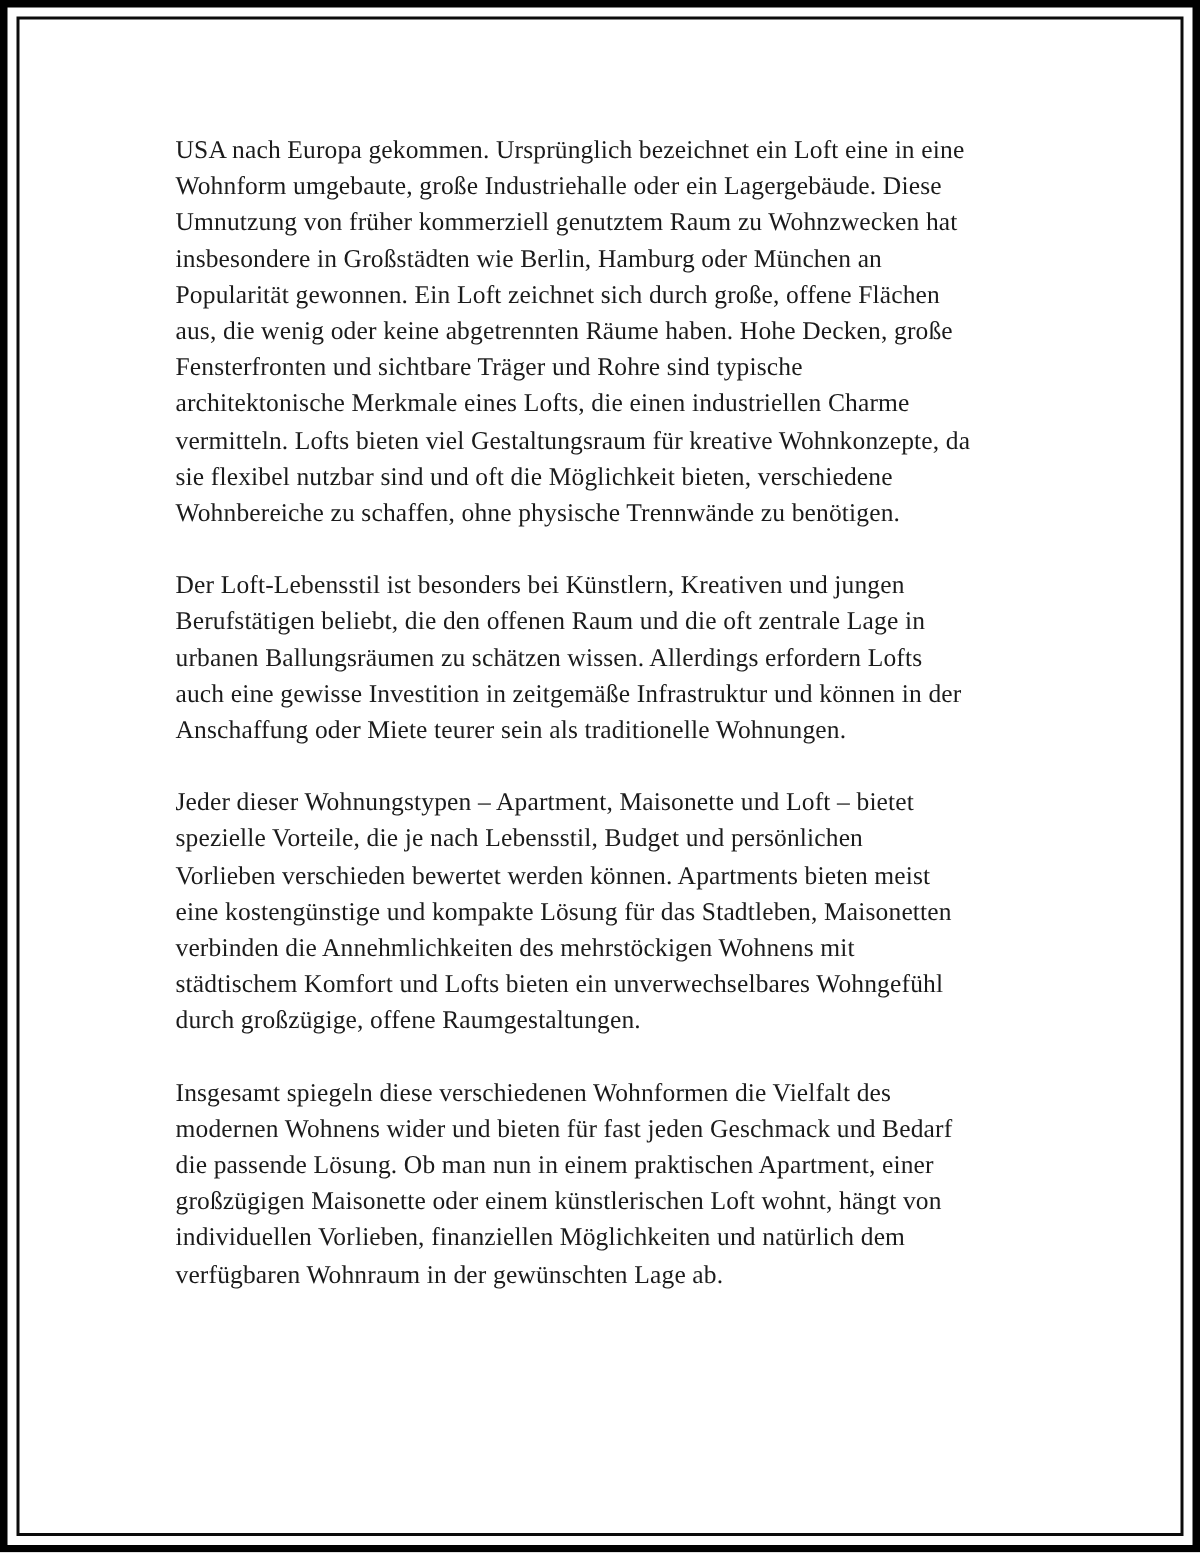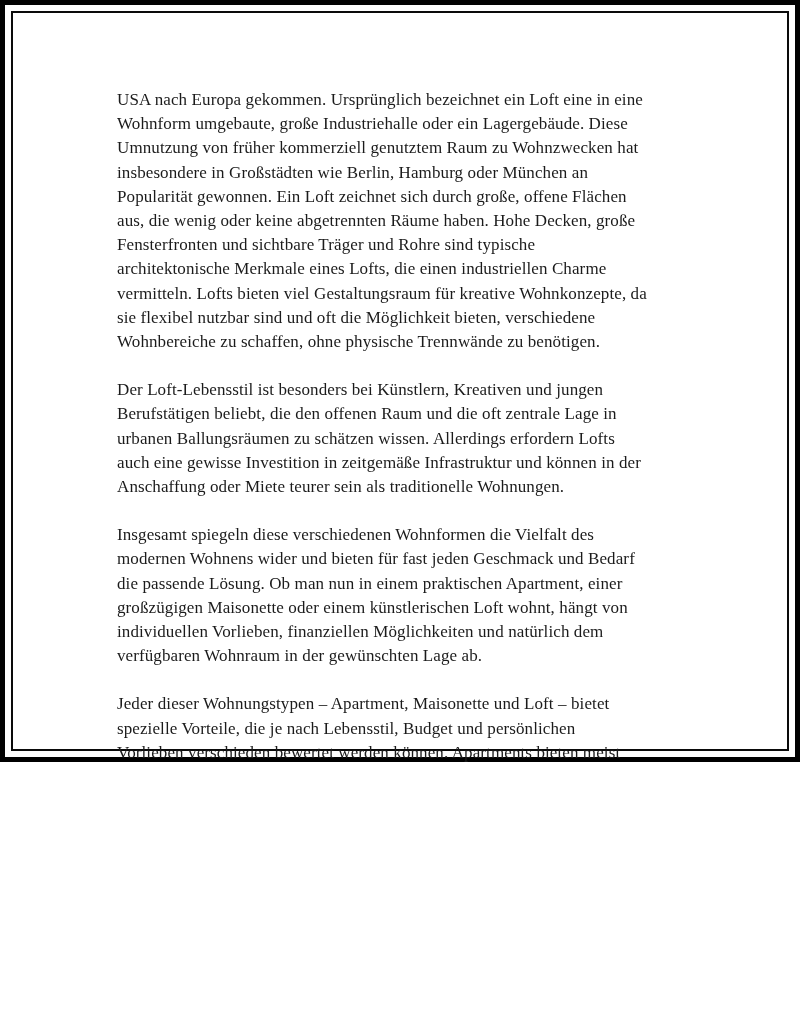--- a/index.html
+++ b/index.html
@@ -3,21 +3,21 @@
 <meta charset="utf-8">
 <style>
   html, body {
     margin: 0;
     padding: 0;
     background: #ffffff;
   }
   .canvas {
     position: relative;
     width: 800px;
-    height: 762px;
+    height: 1035px;
     background: #fdfdfd;
     overflow: hidden;
   }
   .frame-outer {
     position: absolute;
     inset: 0;
     border: 5px solid #000000;
     box-sizing: border-box;
   }
   .frame-inner {
@@ -62,27 +62,27 @@
 Fensterfronten und sichtbare Träger und Rohre sind typische
 architektonische Merkmale eines Lofts, die einen industriellen Charme
 vermitteln. Lofts bieten viel Gestaltungsraum für kreative Wohnkonzepte, da
 sie flexibel nutzbar sind und oft die Möglichkeit bieten, verschiedene
 Wohnbereiche zu schaffen, ohne physische Trennwände zu benötigen.</p>
     <p class="para">Der Loft-Lebensstil ist besonders bei Künstlern, Kreativen und jungen
 Berufstätigen beliebt, die den offenen Raum und die oft zentrale Lage in
 urbanen Ballungsräumen zu schätzen wissen. Allerdings erfordern Lofts
 auch eine gewisse Investition in zeitgemäße Infrastruktur und können in der
 Anschaffung oder Miete teurer sein als traditionelle Wohnungen.</p>
-    <p class="para">Insgesamt spiegeln diese verschiedenen Wohnformen die Vielfalt des
-modernen Wohnens wider und bieten für fast jeden Geschmack und Bedarf
-die passende Lösung. Ob man nun in einem praktischen Apartment, einer
-großzügigen Maisonette oder einem künstlerischen Loft wohnt, hängt von
-individuellen Vorlieben, finanziellen Möglichkeiten und natürlich dem
-verfügbaren Wohnraum in der gewünschten Lage ab.</p>
     <p class="para">Jeder dieser Wohnungstypen – Apartment, Maisonette und Loft – bietet
 spezielle Vorteile, die je nach Lebensstil, Budget und persönlichen
 Vorlieben verschieden bewertet werden können. Apartments bieten meist
 eine kostengünstige und kompakte Lösung für das Stadtleben, Maisonetten
 verbinden die Annehmlichkeiten des mehrstöckigen Wohnens mit
 städtischem Komfort und Lofts bieten ein unverwechselbares Wohngefühl
 durch großzügige, offene Raumgestaltungen.</p>
+    <p class="para">Insgesamt spiegeln diese verschiedenen Wohnformen die Vielfalt des
+modernen Wohnens wider und bieten für fast jeden Geschmack und Bedarf
+die passende Lösung. Ob man nun in einem praktischen Apartment, einer
+großzügigen Maisonette oder einem künstlerischen Loft wohnt, hängt von
+individuellen Vorlieben, finanziellen Möglichkeiten und natürlich dem
+verfügbaren Wohnraum in der gewünschten Lage ab.</p>
   </div>
 </div>
 
 </body></html>

